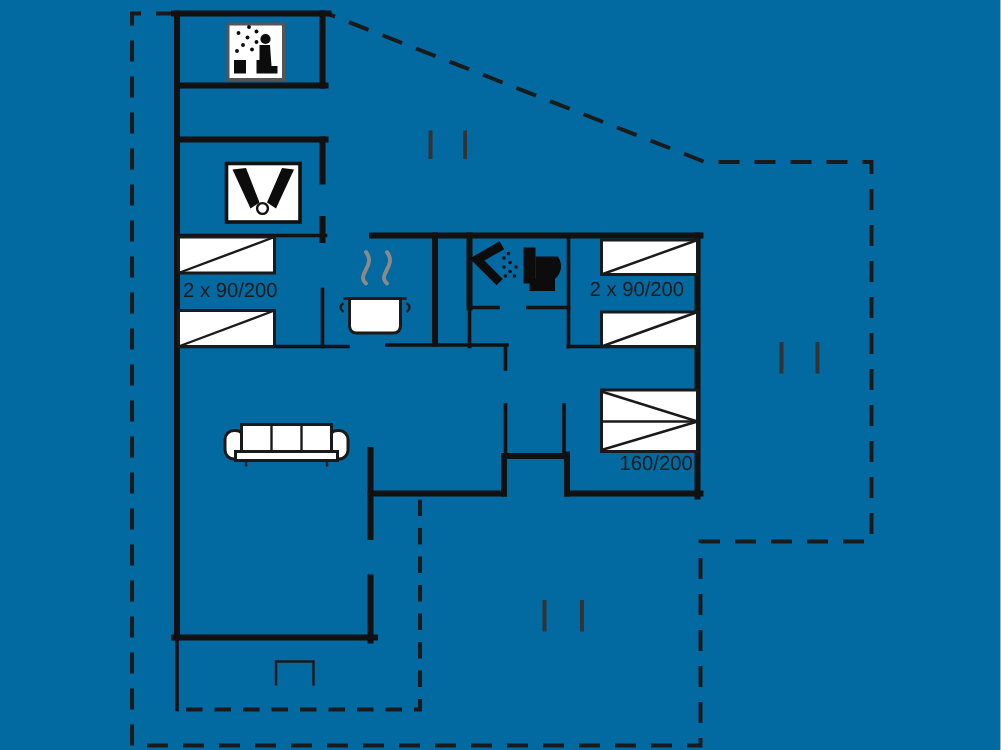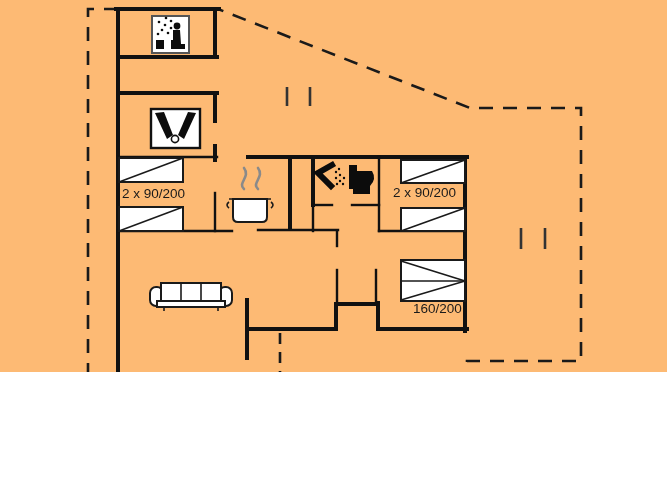--- a/index.html
+++ b/index.html
@@ -1,19 +1,19 @@
 <!DOCTYPE html>
 <html><head>
 <meta charset="utf-8">
 <style>
   html,body{margin:0;padding:0;background:#ffffff;}
   .stage{
     position:relative;
-    width:667px;height:372px;
-    background:#fdba74;
+    width:667px;height:500px;
+    background:#0369a1;
     overflow:hidden;
     font-family:"Liberation Sans", sans-serif;
   }
   svg{position:absolute;left:0;top:0;}
   .wall{stroke:#111111;stroke-width:4;fill:none;stroke-linecap:square;}
   .wall-thin{stroke:#111111;stroke-width:2.4;fill:none;stroke-linecap:square;}
   .furn{stroke:#1a1a1a;stroke-width:2;fill:#ffffff;}
   .furn-line{stroke:#1a1a1a;stroke-width:1.6;fill:none;}
   .dash-outer{stroke:#1a1a1a;stroke-width:2.6;fill:none;stroke-dasharray:14 10;}
   .dash-inner{stroke:#1a1a1a;stroke-width:2.6;fill:none;stroke-dasharray:11 8;}

